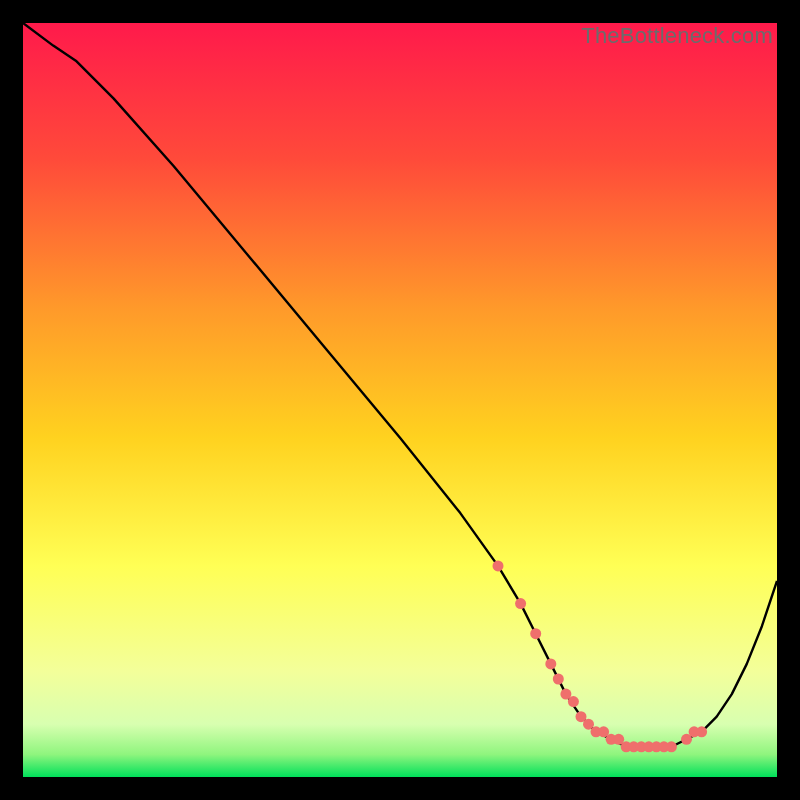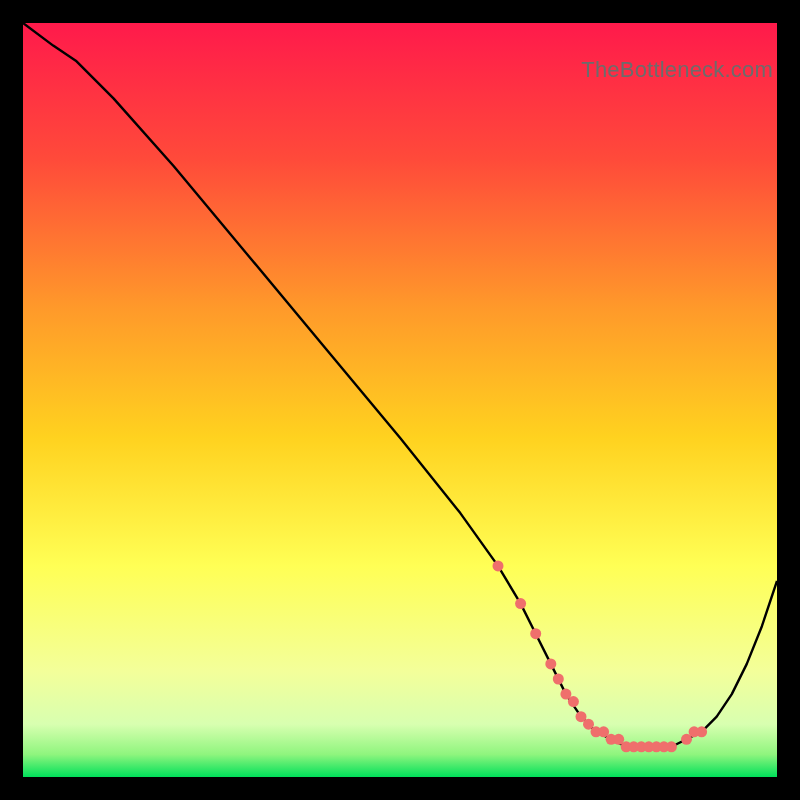--- a/index.html
+++ b/index.html
@@ -27,21 +27,20 @@
     height: 754px;
   }
   .watermark {
     position: absolute;
     top: 0;
     right: 4px;
     color: #6c6c6c;
     font-size: 22px;
     font-weight: 500;
     letter-spacing: 0.2px;
-    margin-top: 34px;
   }
 </style>
 </head>
 <body>
 
 <div class="frame">
   <svg class="plot" viewBox="0 0 754 754" preserveAspectRatio="none">
     <defs>
       <linearGradient id="bg-grad" x1="0" y1="0" x2="0" y2="1">
         <stop offset="0%" stop-color="#ff1a4b"></stop>

